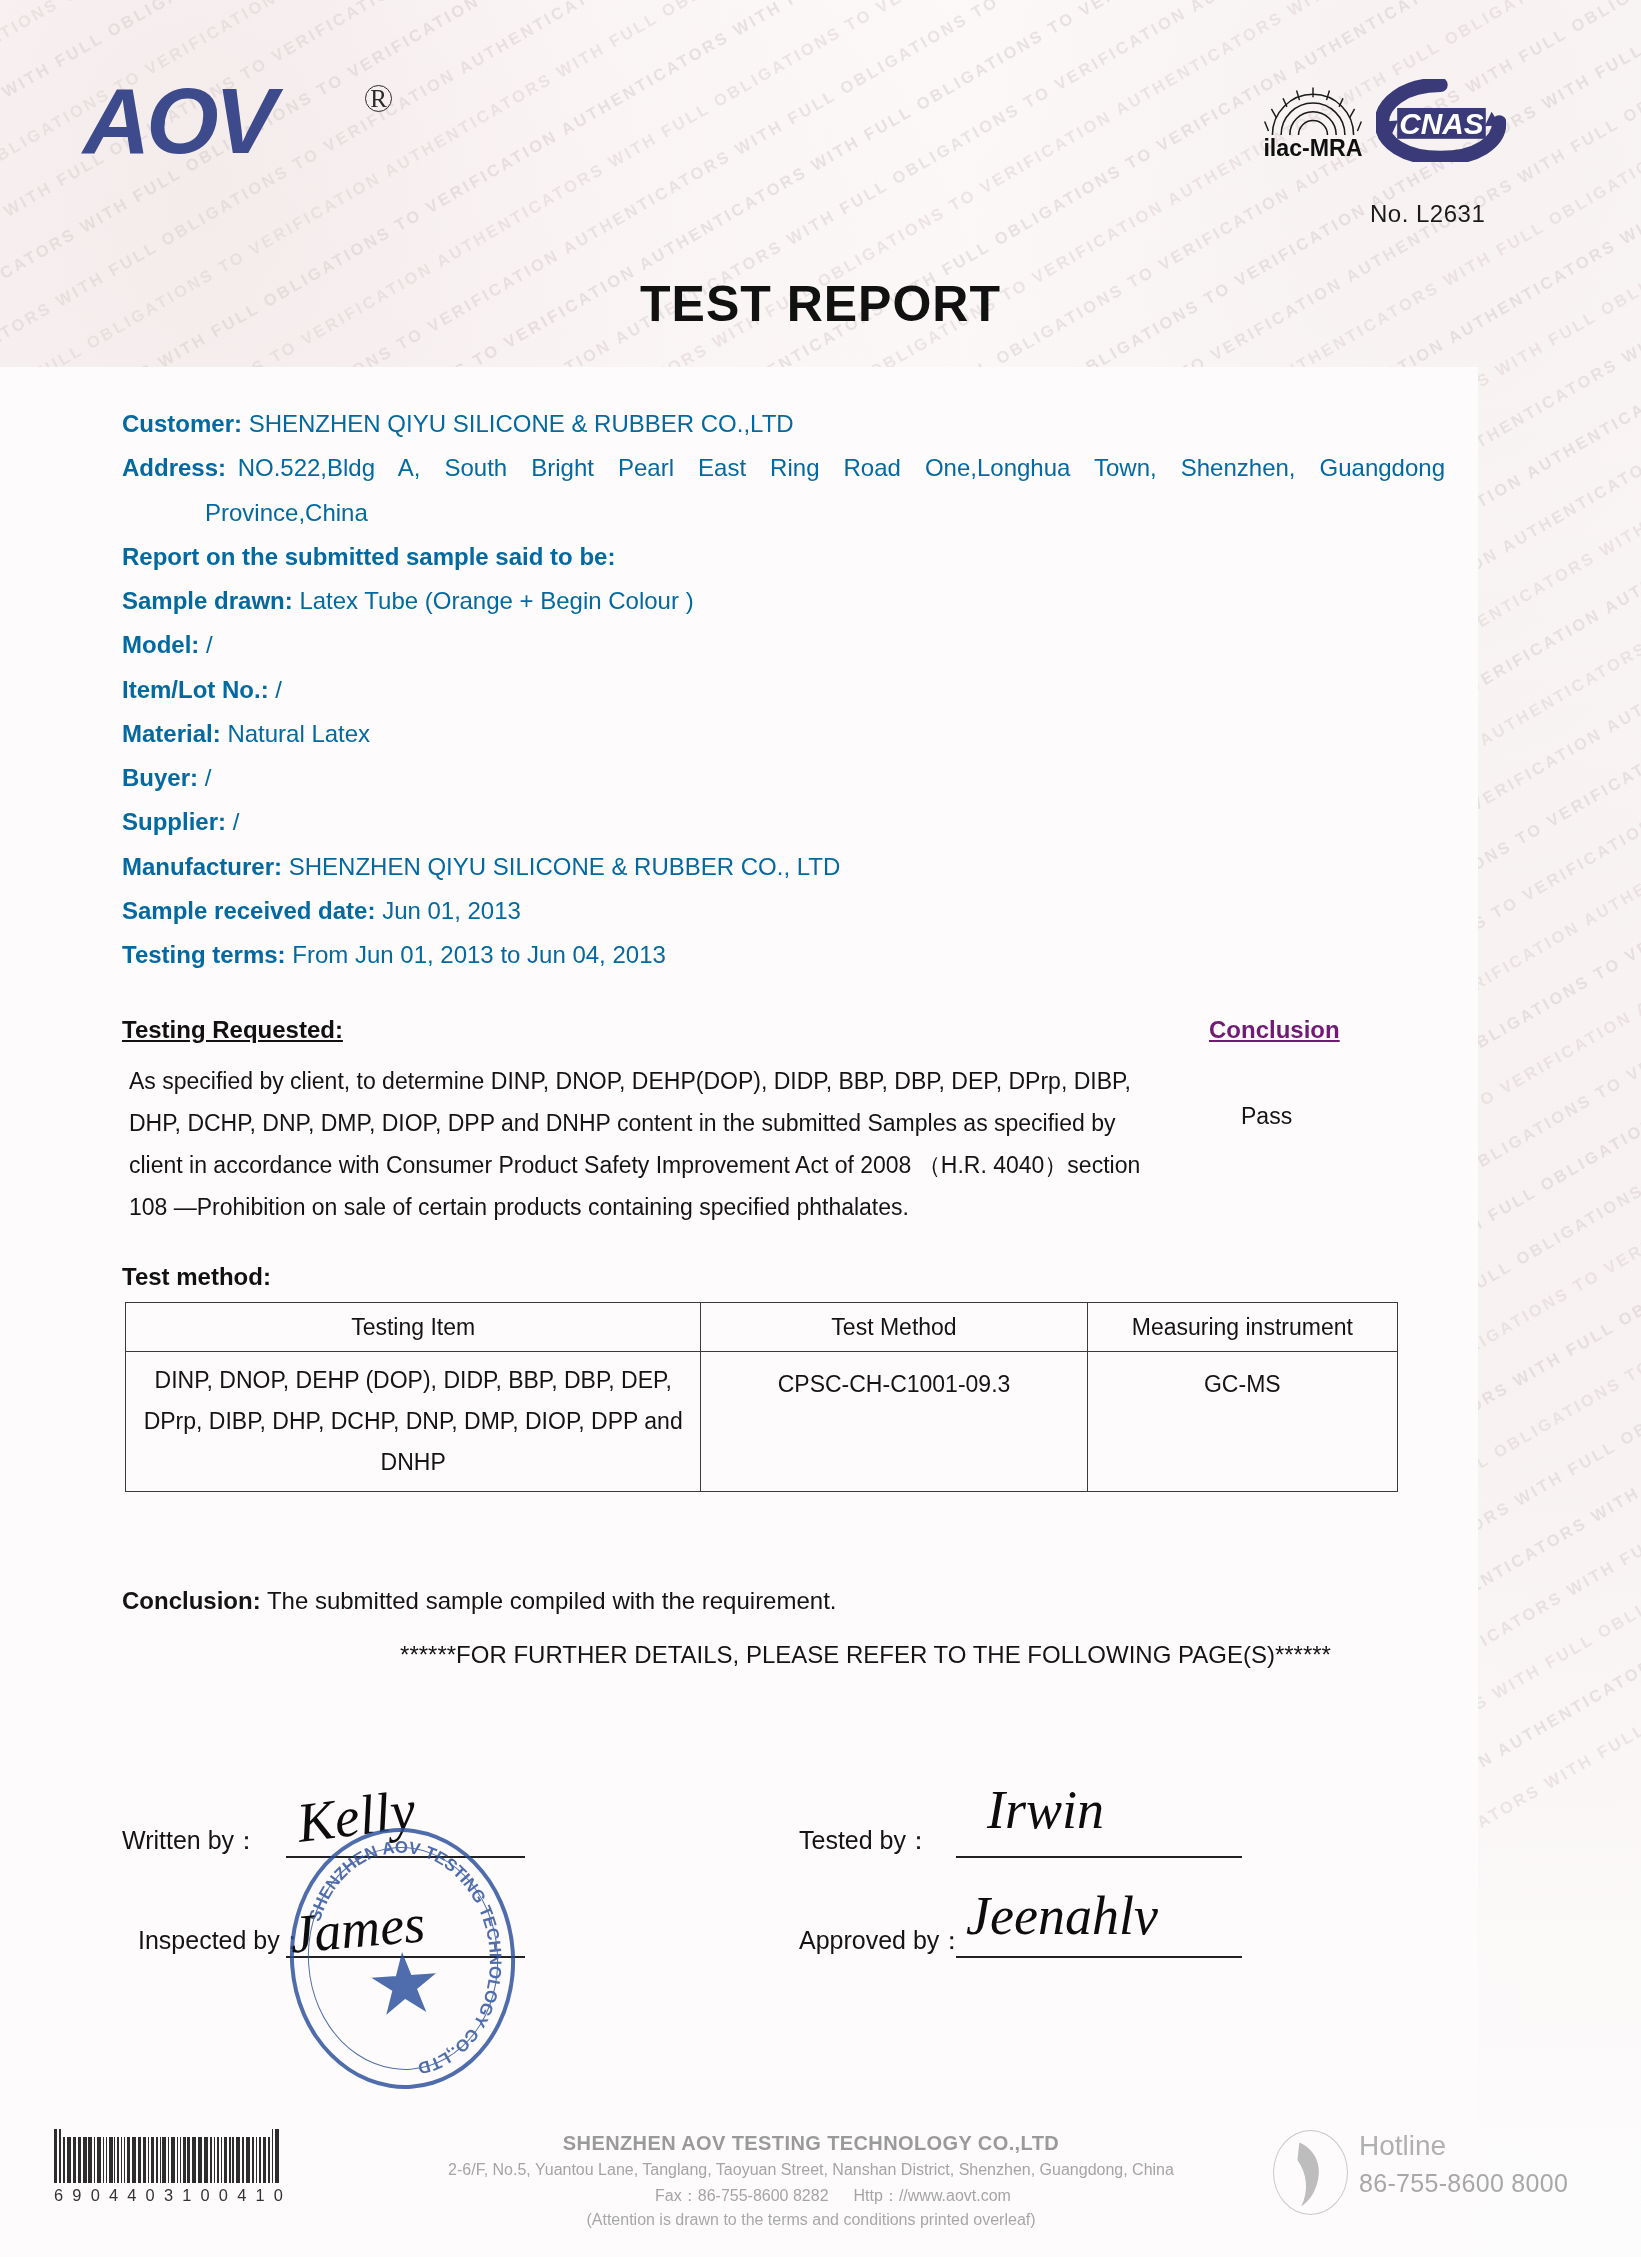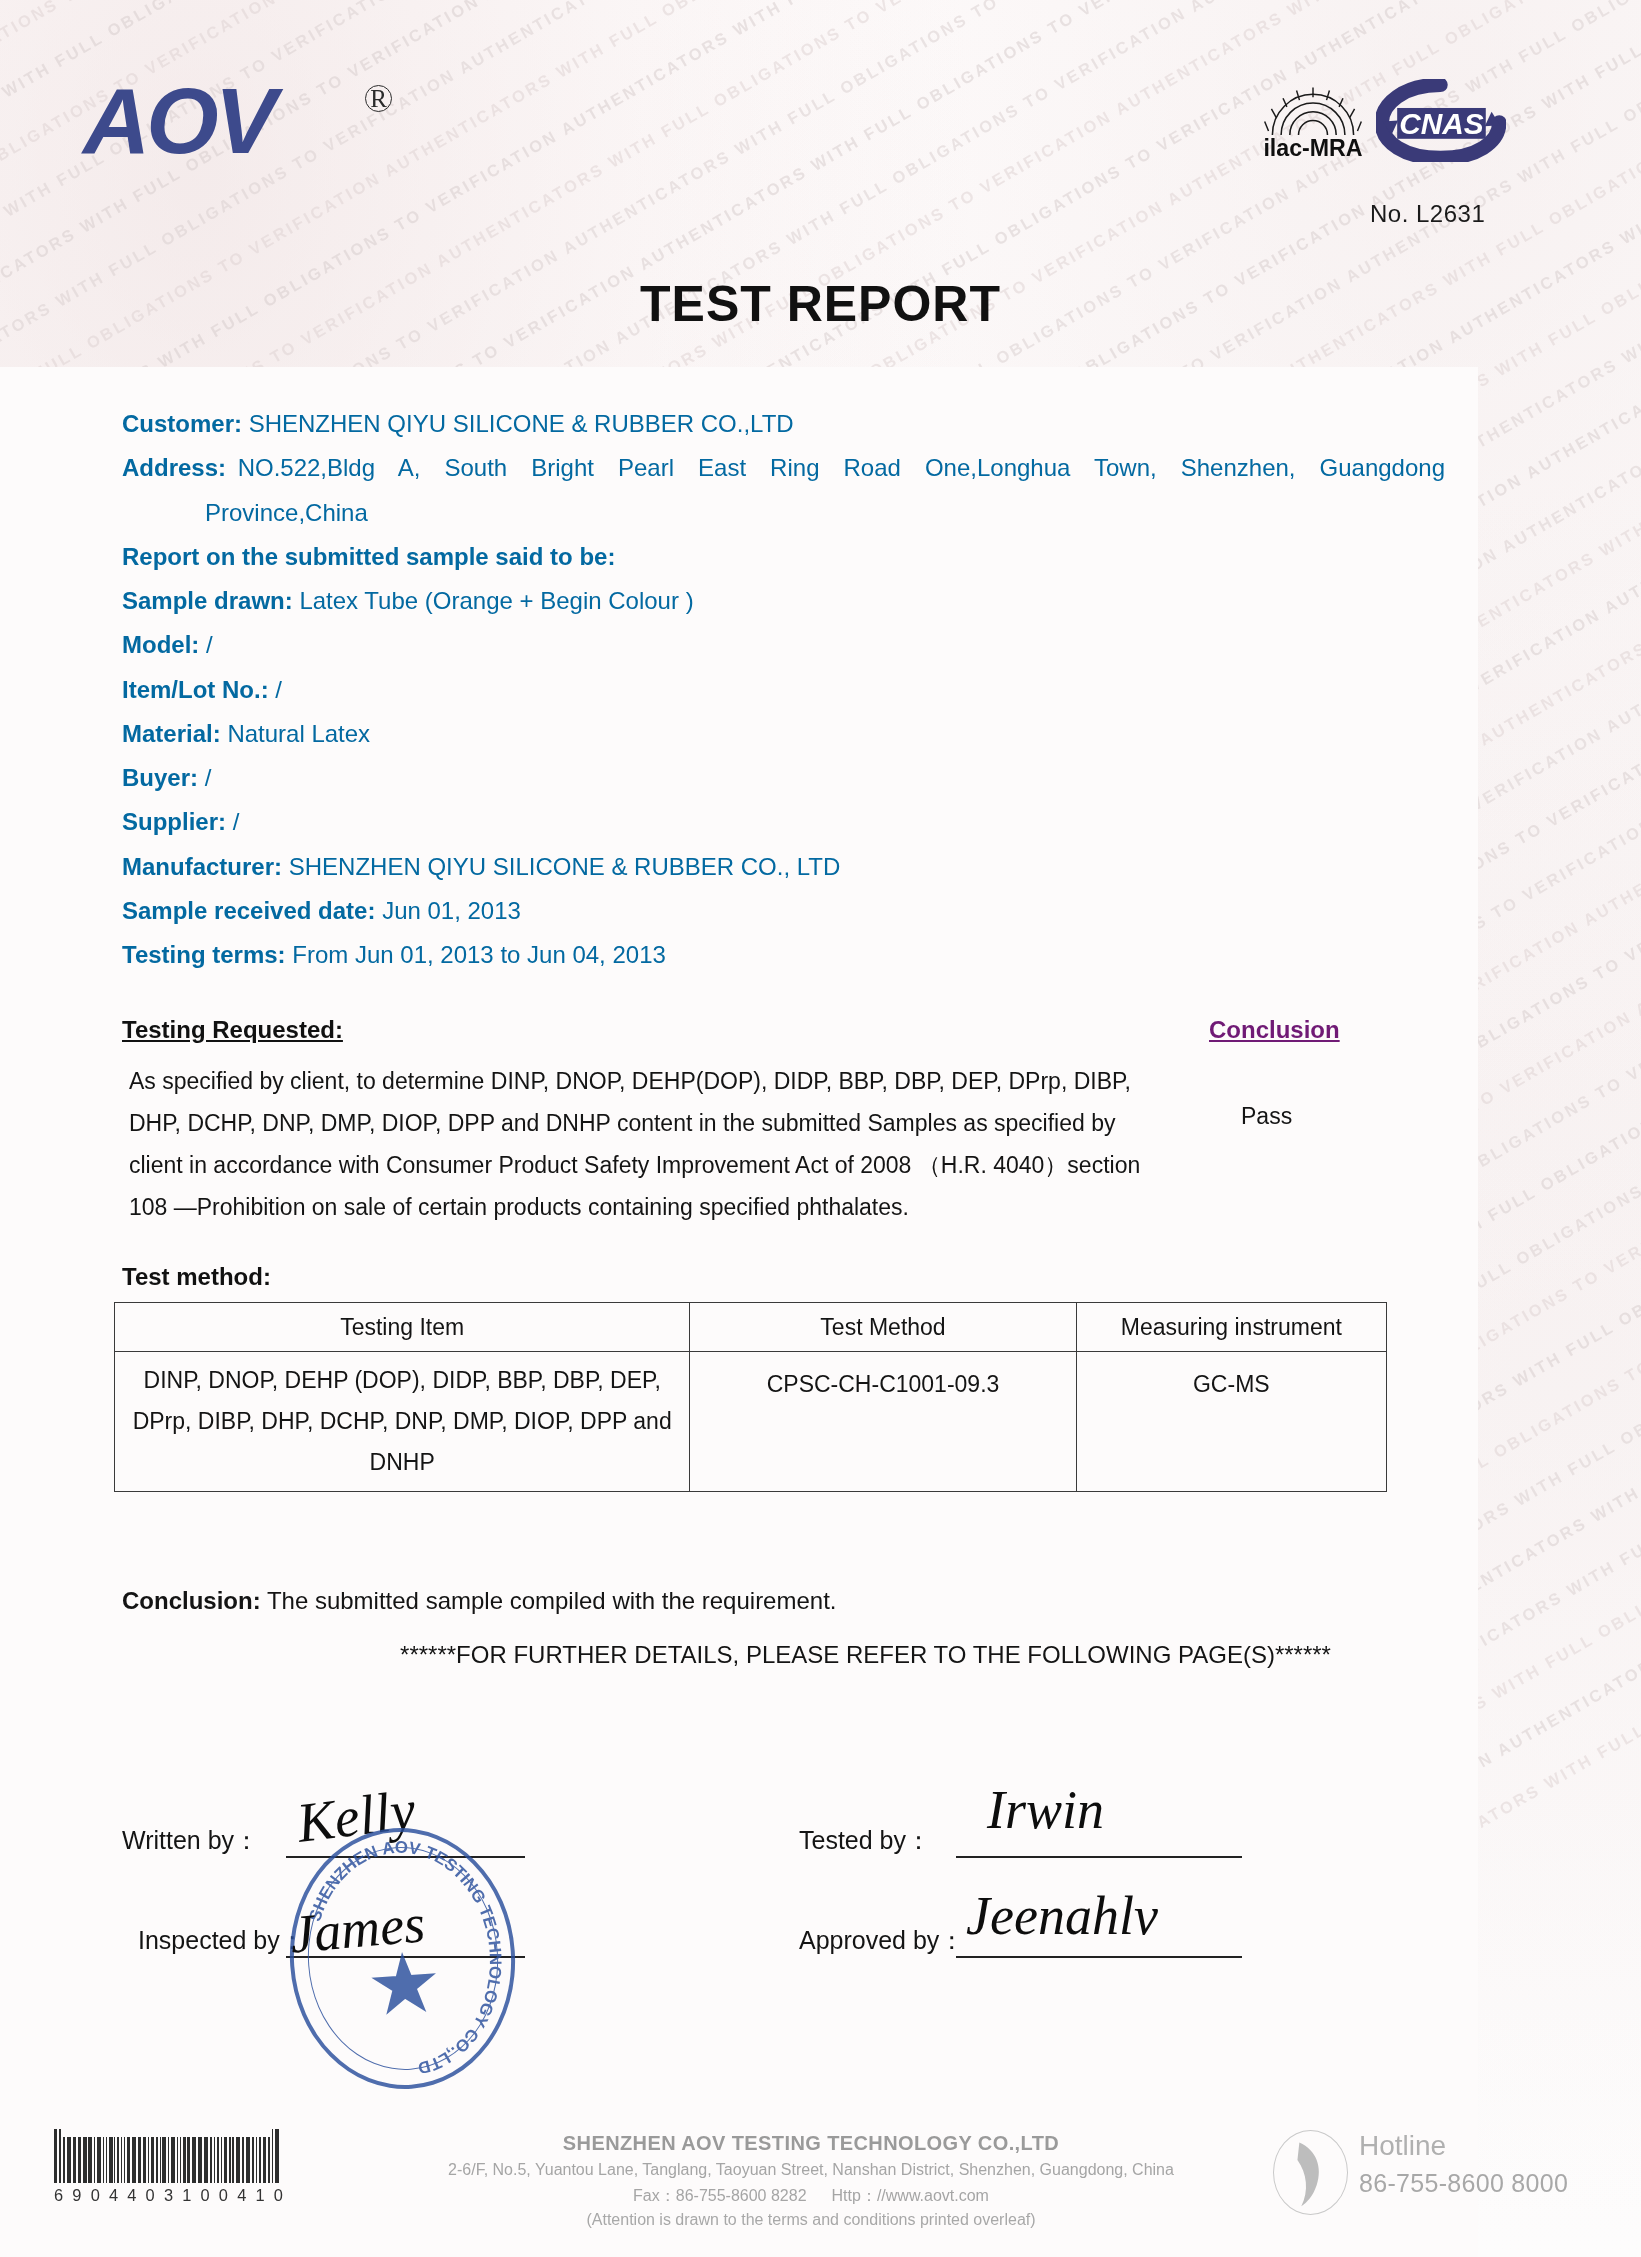--- a/index.html
+++ b/index.html
@@ -225,21 +225,21 @@
   .tm-label {
     position: absolute;
     left: 122px;
     top: 1263px;
     font-size: 24px;
     font-weight: 700;
     color: #111;
   }
   table.tmethod {
     position: absolute;
-    left: 114px;
+    left: 125px;
     top: 1302px;
     width: 1273px;
     border-collapse: collapse;
     font-size: 23px;
     color: #141414;
   }
   table.tmethod th, table.tmethod td {
     border: 1.5px solid #3a3a3a;
     text-align: center;
     padding: 8.7px 5.8px;
@@ -358,21 +358,21 @@
     position: absolute;
     left: 386px;
     top: 2161px;
     width: 850px;
     text-align: center;
     font-size: 16px;
     color: #a5a5a5;
   }
   .footer-fax {
     position: absolute;
-    left: 386px;
+    left: 408px;
     top: 2186px;
     width: 850px;
     text-align: center;
     font-size: 16px;
     color: #a5a5a5;
   }
   .footer-fax .sp { display: inline-block; width: 25px; }
   .footer-attn {
     position: absolute;
     left: 386px;

